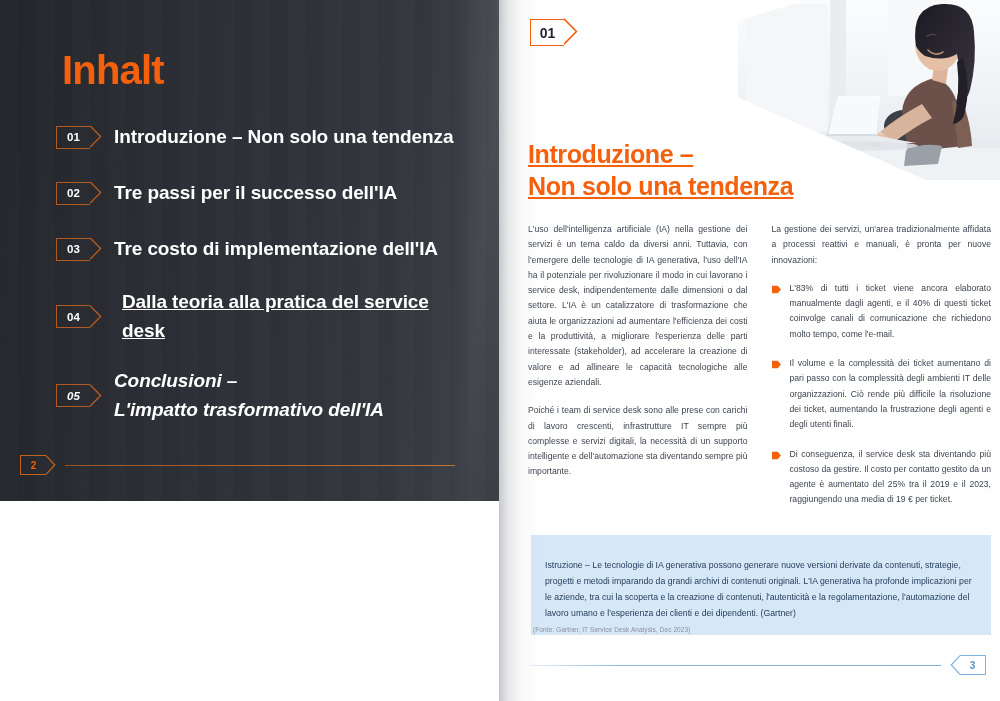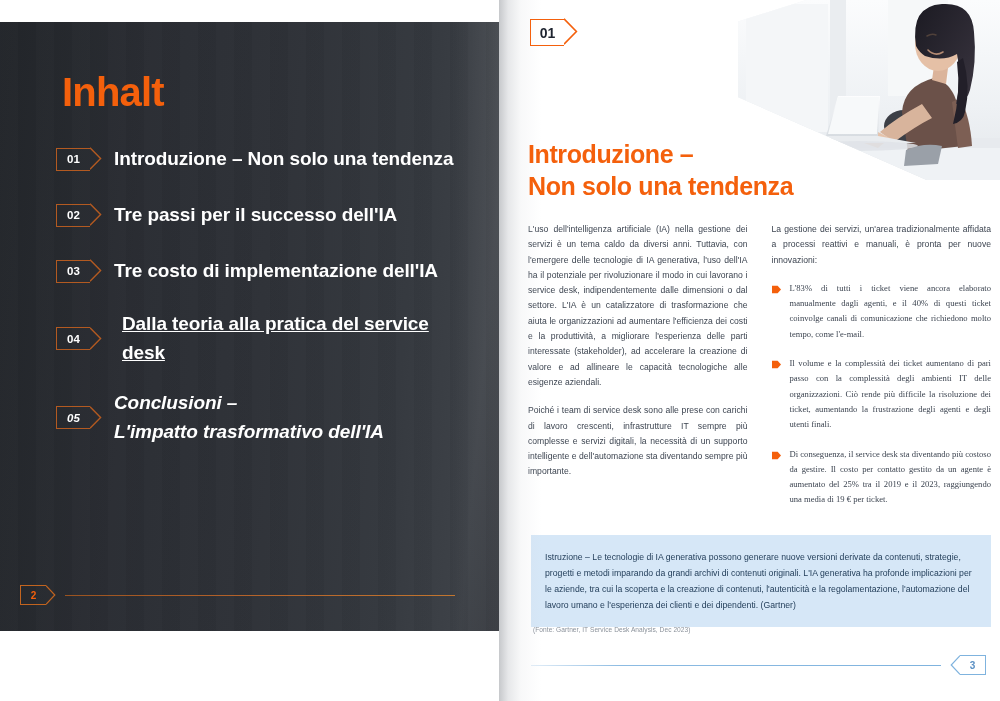--- a/index.html
+++ b/index.html
@@ -16,25 +16,24 @@
     height: 701px;
     overflow: hidden;
     background: #ffffff;
   }
 
   
   .page-left {
     position: absolute;
     left: 0; top: 0;
     width: 499px;
-    height: 609px;
+    height: 501px;
     background:
       linear-gradient(95deg, #22252a 0%, #2a2d33 28%, #2e3137 52%, #34383e 78%, #3c4046 93%, #2b2e34 100%);
     overflow: hidden;
-    margin-top: 22px;
   }
   .page-left::after {
     
     content: "";
     position: absolute;
     inset: 0;
     background:
       repeating-linear-gradient(90deg, rgba(255,255,255,0.012) 0px, rgba(255,255,255,0.012) 18px, rgba(0,0,0,0.012) 18px, rgba(0,0,0,0.012) 36px);
     pointer-events: none;
   }
@@ -211,21 +210,21 @@
     left: 29px;
     top: 138px;
     width: 330px;
     color: #F4600C;
     font-size: 25px;
     font-weight: 800;
     line-height: 1.28;
     letter-spacing: -0.4px;
     z-index: 5;
   }
-  .sec-heading .h2 { display: block; }
+  .sec-heading .h2 { display: block; text-decoration: underline; }
 
   .cols {
     position: absolute;
     left: 29px;
     top: 222px;
     width: 463px;
     display: flex;
     gap: 24px;
     z-index: 3;
   }
@@ -234,21 +233,21 @@
   .body-p {
     color: #3c4450;
     font-size: 8.6px;
     line-height: 1.78;
     text-align: justify;
     margin: 0 0 13px 0;
     letter-spacing: 0.02px;
   }
   .body-p:last-child { margin-bottom: 0; }
 
-  .bullets { margin-top: 9px; font-family: Liberation Serif, serif; }
+  .bullets { margin-top: 9px; }
   .bullet-item {
     display: flex;
     align-items: flex-start;
     margin-bottom: 14px;
   }
   .bullet-item:last-child { margin-bottom: 0; }
   .bullet-mark {
     flex: 0 0 auto;
     position: relative;
     width: 9px;
@@ -264,21 +263,21 @@
     text-align: justify;
     flex: 1;
   }
 
   .callout {
     position: absolute;
     left: 531px;
     top: 535px;
     width: 460px;
     box-sizing: border-box;
-    padding: 14px 16px 14px 14px;
+    padding: 22px 16px 14px 14px;
     background: #d6e7f7;
     color: #25405c;
     font-size: 8.7px;
     line-height: 1.85;
     z-index: 3;
   }
   .source-line {
     position: absolute;
     left: 533px;
     top: 626px;

